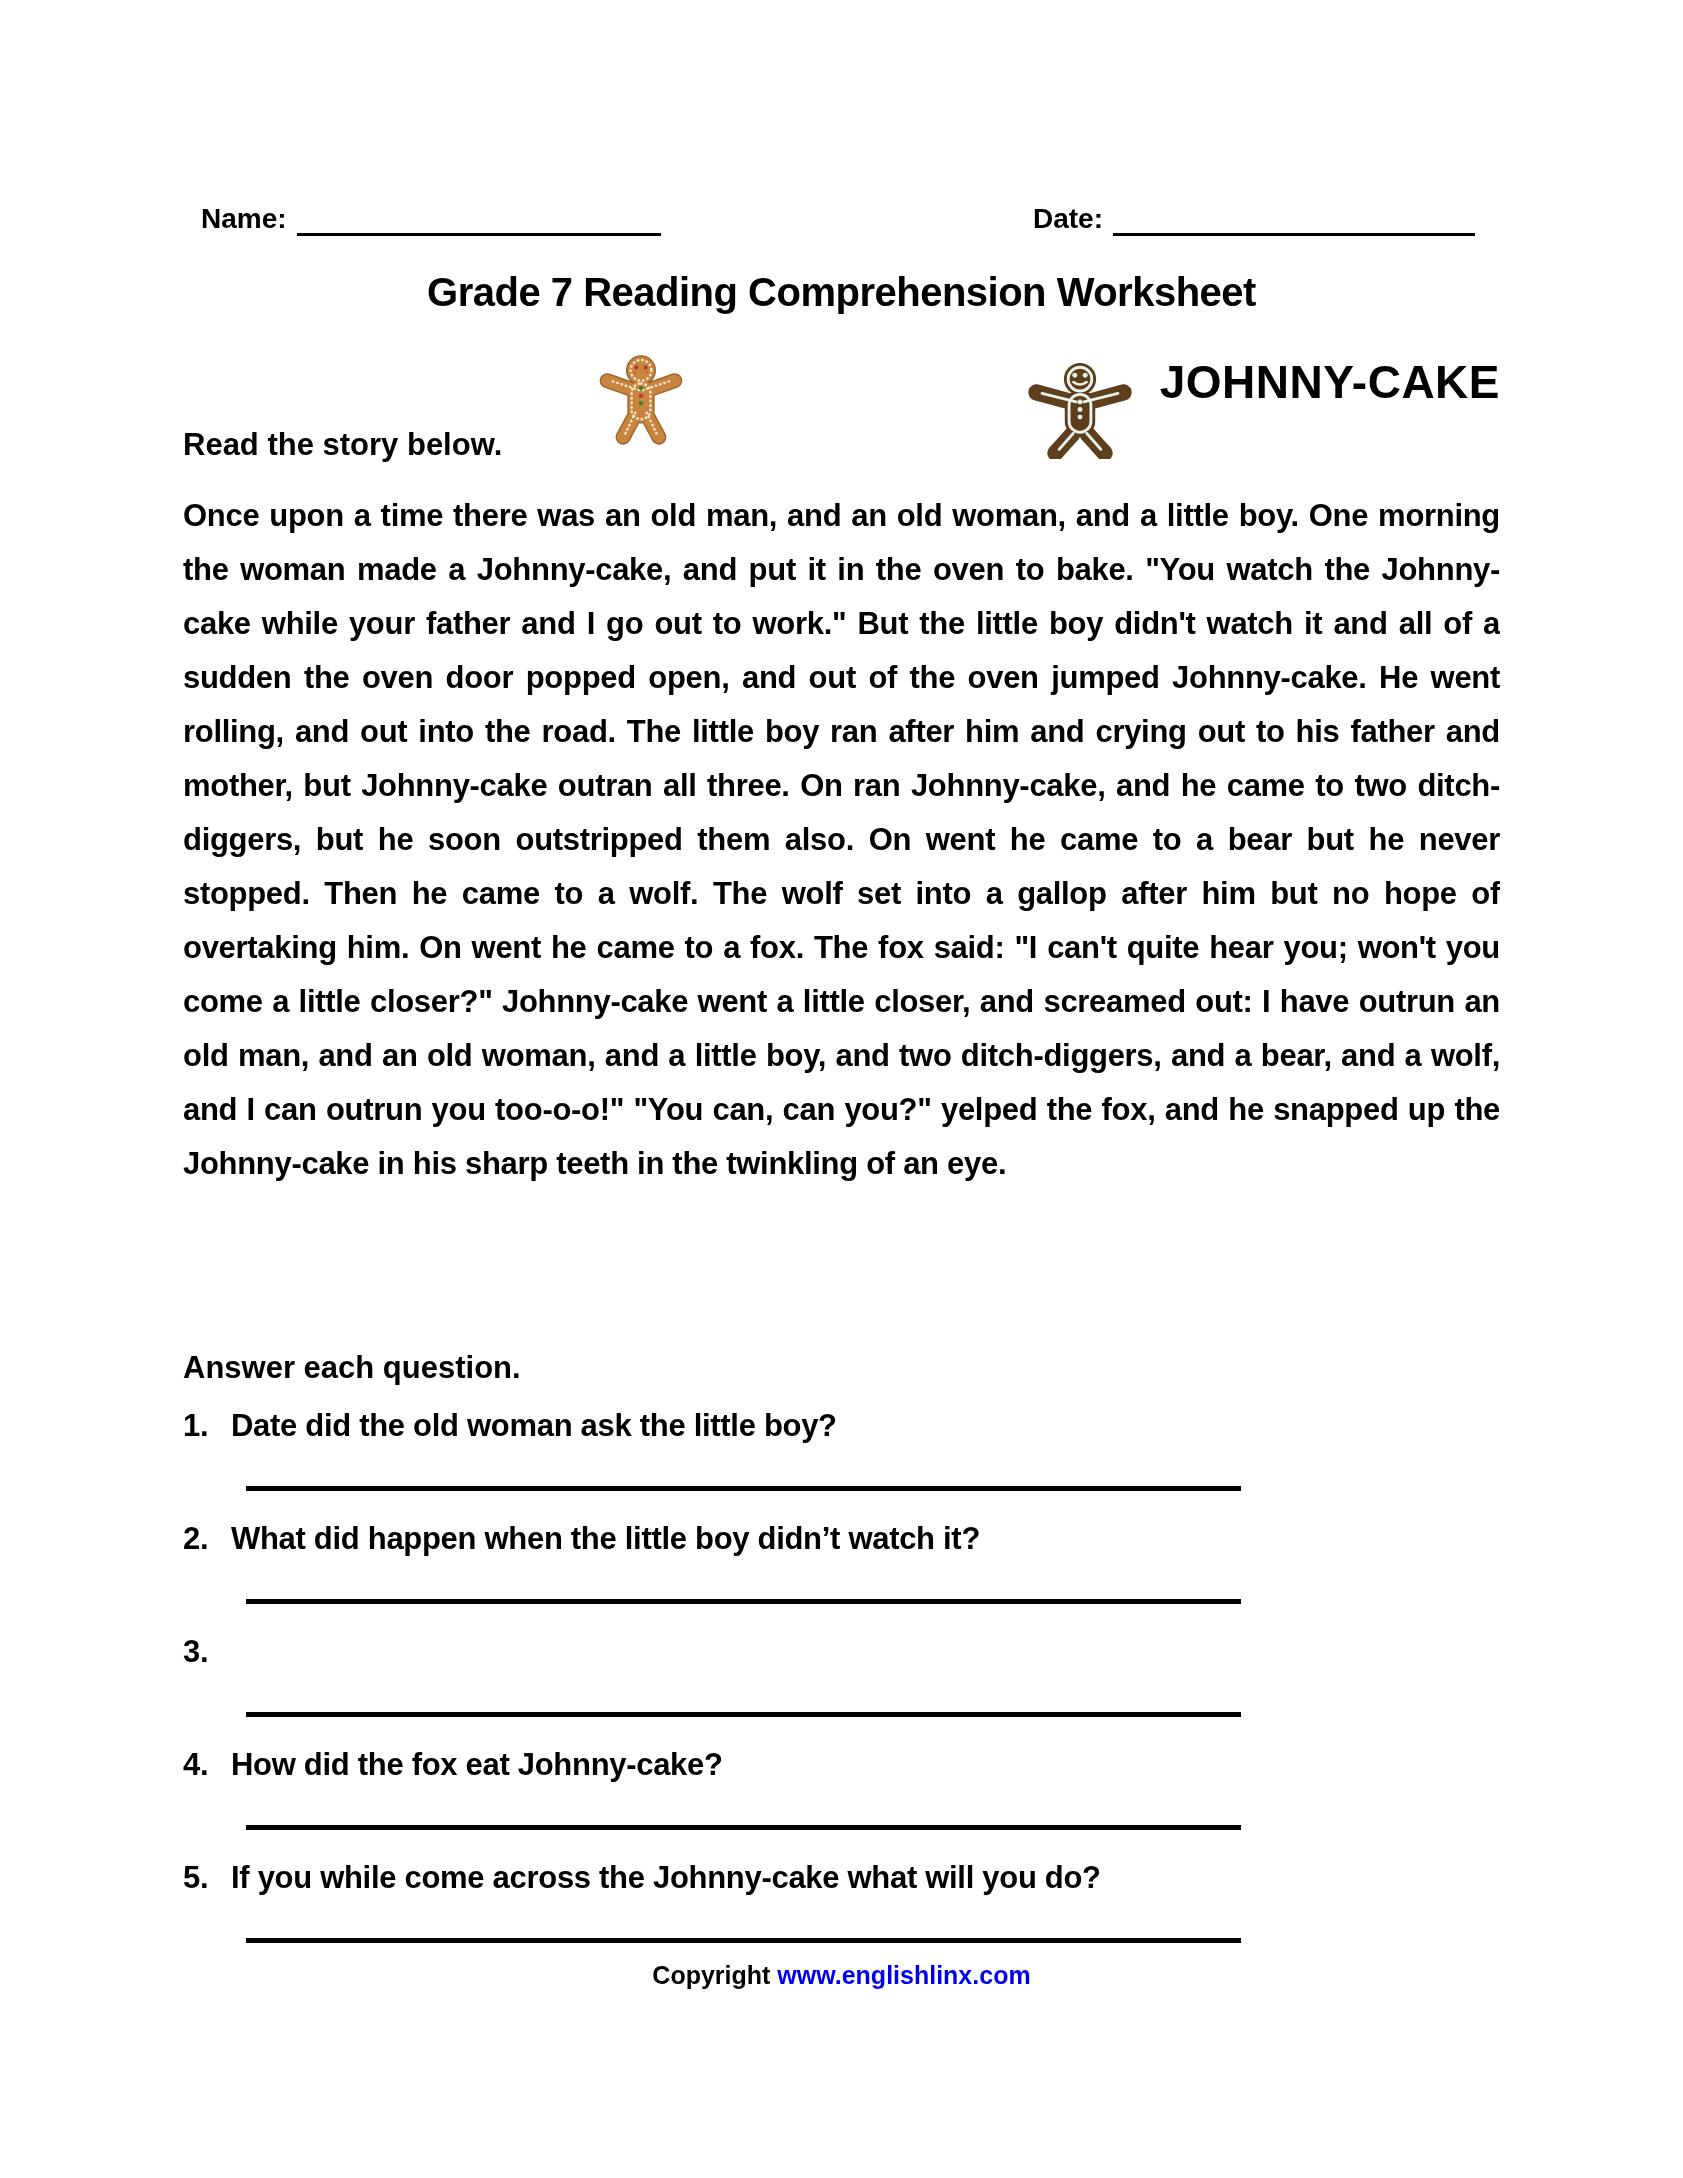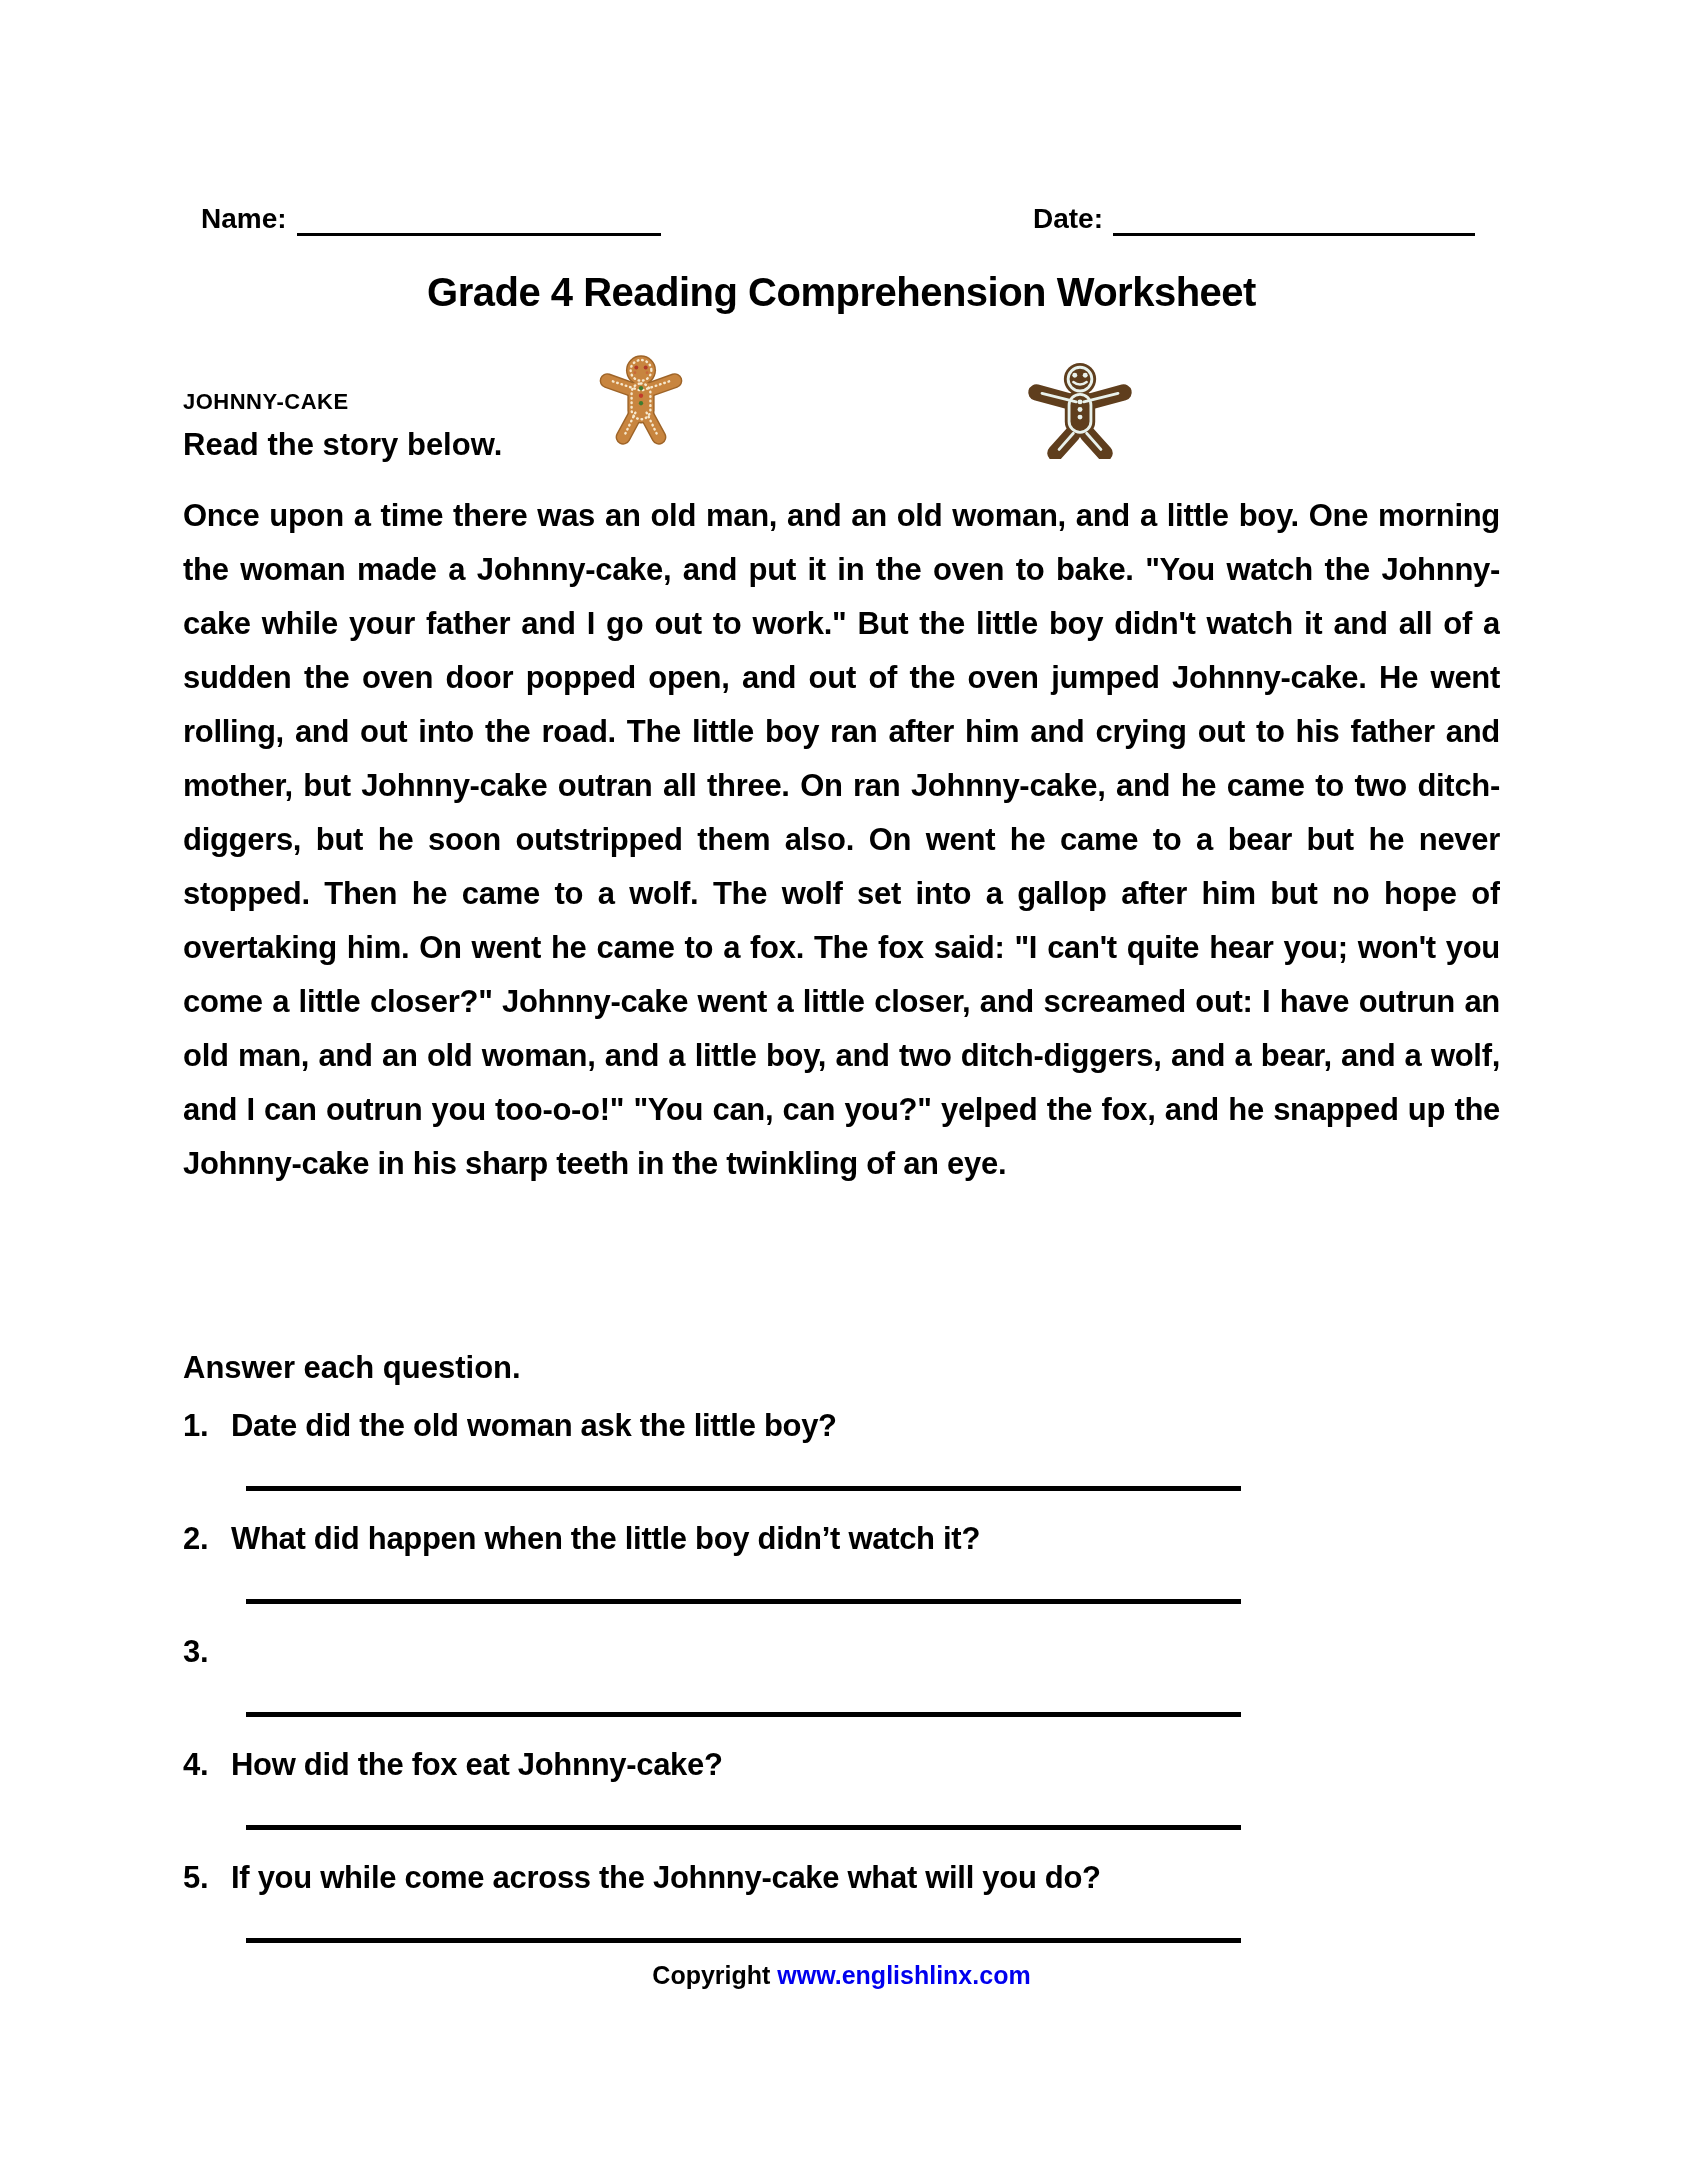--- a/index.html
+++ b/index.html
@@ -26,21 +26,21 @@
   .field .lbl{margin-right:10px;}
   .blank{border-bottom:3px solid #000;height:30px;}
   .name-field{margin-left:18px;}
   .name-field .blank{width:364px;}
   .date-field{margin-right:25px;}
   .date-field .blank{width:362px;}
 
   
   .title{margin-top:32px;text-align:center;font-size:40px;line-height:48px;letter-spacing:-0.5px;}
   .band{position:relative;height:123px;margin-top:36px;}
-  .subtitle{position:absolute;left:0;top:8px;width:100%;text-align:left;font-size:22px;letter-spacing:0.5px;line-height:44px;margin-top:20px;}
+  .subtitle{position:absolute;left:0;top:8px;width:100%;text-align:right;font-size:46px;letter-spacing:0.5px;line-height:44px;}
   .ging{position:absolute;}
   .ging-light{left:411px;top:2px;width:94px;height:91px;}
   .ging-dark{left:840px;top:8px;width:114px;height:99px;}
   .read-instr{position:absolute;left:0;top:73px;font-size:31px;line-height:40px;text-align:center;}
 
   
   .story{
     margin-top:14px;height:804px;overflow:hidden;
     font-size:31px;line-height:54px;letter-spacing:-0.3px;
     text-align:justify;
@@ -66,21 +66,21 @@
     <div class="field name-field">
       <span class="lbl">Name:</span>
       <span class="blank"></span>
     </div>
     <div class="field date-field">
       <span class="lbl">Date:</span>
       <span class="blank"></span>
     </div>
   </div>
 
-  <div class="title">Grade 4 Reading Comprehension Worksheet</div>
+  <div class="title">Grade 7 Reading Comprehension Worksheet</div>
 
   <div class="band">
     <div class="subtitle">JOHNNY-CAKE</div>
 
     <svg class="ging ging-light" viewBox="0 0 100 96" aria-hidden="true">
 
       <g stroke="var(--gingerbread-light-outline,#9E6428)" stroke-linecap="round" fill="none">
         <line x1="48" y1="40" x2="14" y2="28" stroke-width="16"></line>
         <line x1="52" y1="40" x2="86" y2="28" stroke-width="16"></line>
         <line x1="44" y1="64" x2="31" y2="88" stroke-width="16"></line>

